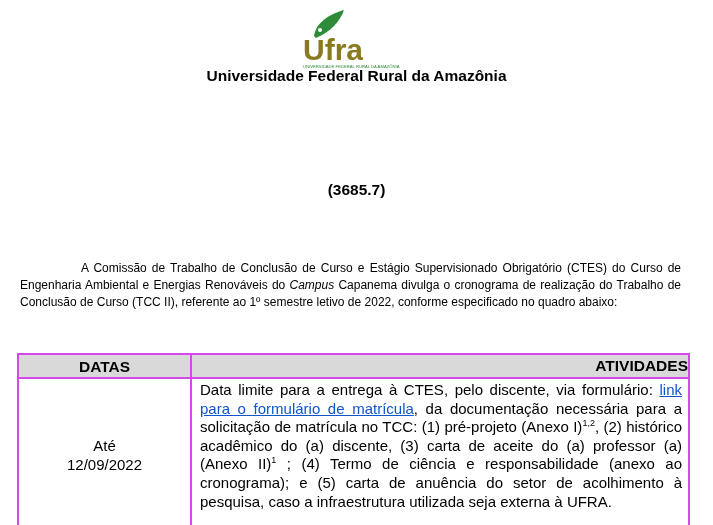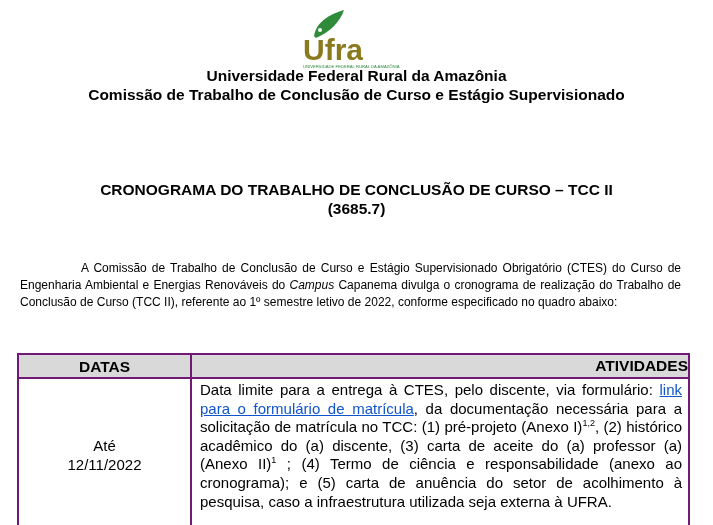--- a/index.html
+++ b/index.html
@@ -4,59 +4,57 @@
 <style>
   html, body { margin:0; padding:0; background:#ffffff; }
   body { width:713px; height:525px; overflow:hidden; position:relative; font-family:"Liberation Sans", sans-serif; color:#000; }
   .logo { position:absolute; left:300px; top:8px; width:100px; height:62px; }
   .hdr { position:absolute; left:0; width:713px; text-align:center; font-weight:bold; font-size:15.5px; line-height:19px; }
   .h1 { top:66px; }
   .title { position:absolute; left:0; width:713px; text-align:center; font-weight:bold; font-size:15.5px; line-height:19px; top:180px; }
   .para { position:absolute; left:20px; width:661px; top:260px; font-size:12px; line-height:17px; text-align:justify; }
   .para .indent { display:inline-block; width:61px; }
   table { position:absolute; left:17px; top:353px; width:673px; border-collapse:collapse; font-size:15px; }
-  td, th { border:2px solid #701a75; padding:0; }
+  td, th { border:2px solid #d946ef; padding:0; }
   th { background:#d9d9d9; font-weight:bold; font-size:15.5px; height:22px; text-align:right; }
   .c1 { width:171px; text-align:center; vertical-align:middle; line-height:19px; }
   .c2 { padding:2px 6px 20px 8px; text-align:justify; line-height:18.6px; vertical-align:top; }
   a { color:#1155cc; text-decoration:underline; }
   sup { font-size:9px; line-height:0;margin-top:11px; }
 </style>
 </head>
 <body>
 
 <div class="logo">
   <svg width="100" height="62" viewBox="0 0 100 62">
     <path d="M14 28 C 16 14, 30 6, 44 2 C 40 14, 30 24, 16 30 Z" fill="#2e8b3a"></path>
     <circle cx="20" cy="22" r="2" fill="#fff"></circle>
     <text x="3" y="52" font-family="Liberation Sans, sans-serif" font-weight="bold" font-size="30" fill="#8a7a1e">Ufra</text>
     <text x="3" y="60" font-family="Liberation Sans, sans-serif" font-size="4.2" fill="#2e8b3a">UNIVERSIDADE FEDERAL RURAL DA AMAZÔNIA</text>
   </svg>
 </div>
 
 <div class="hdr h1">
   <div>Universidade Federal Rural da Amazônia</div>
-  <div>Comissão de Trabalho de Conclusão de Curso e Estágio Supervisionado</div>
 </div>
 
 <div class="title">
-  <div>CRONOGRAMA DO TRABALHO DE CONCLUSÃO DE CURSO – TCC II</div>
   <div>(3685.7)</div>
 </div>
 
 <div class="para"><span class="indent"></span><span>A Comissão de Trabalho de Conclusão de Curso e Estágio Supervisionado Obrigatório (CTES) do Curso de Engenharia Ambiental e Energias Renováveis do </span><i>Campus</i><span> Capanema divulga o cronograma de realização do Trabalho de Conclusão de Curso (TCC II), referente ao 1º semestre letivo de 2022, conforme especificado no quadro abaixo:</span></div>
 
 <table>
   <tbody>
       <tr>
     <th class="c1">DATAS</th>
     <th>ATIVIDADES</th>
   </tr>
   <tr>
     <td class="c1">
       <div>Até</div>
-      <div>12/11/2022</div>
+      <div>12/09/2022</div>
     </td>
     <td class="c2"><span>Data limite para a entrega à CTES, pelo discente, via formulário: </span><a href="#">link para o formulário de matrícula</a><span>, da documentação necessária para a solicitação de matrícula no TCC: (1) pré-projeto (Anexo I)</span><sup>1,2</sup><span>, (2) histórico acadêmico do (a) discente, (3) carta de aceite do (a) professor (a) (Anexo II)</span><sup>1</sup><span> ; (4) Termo de ciência e responsabilidade (anexo ao cronograma); e (5) carta de anuência do setor de acolhimento à pesquisa, caso a infraestrutura utilizada seja externa à UFRA.</span></td>
   </tr>
 
 </tbody>
   </table>
 
 </body></html>

